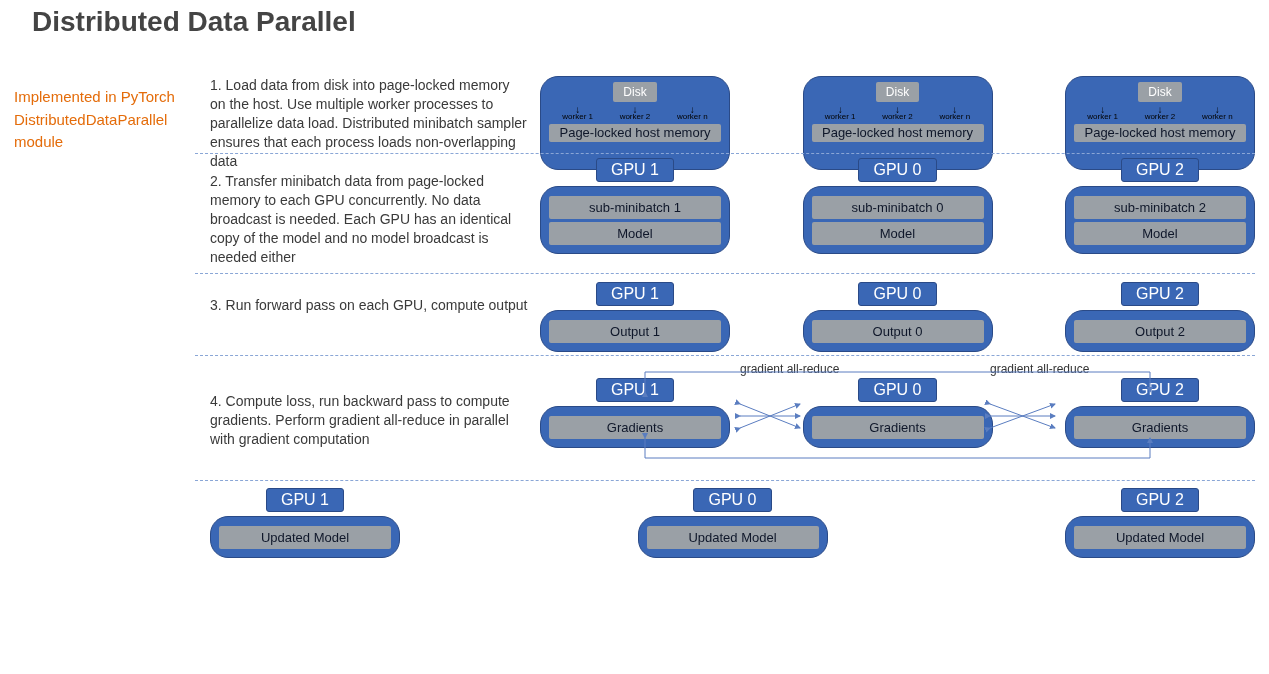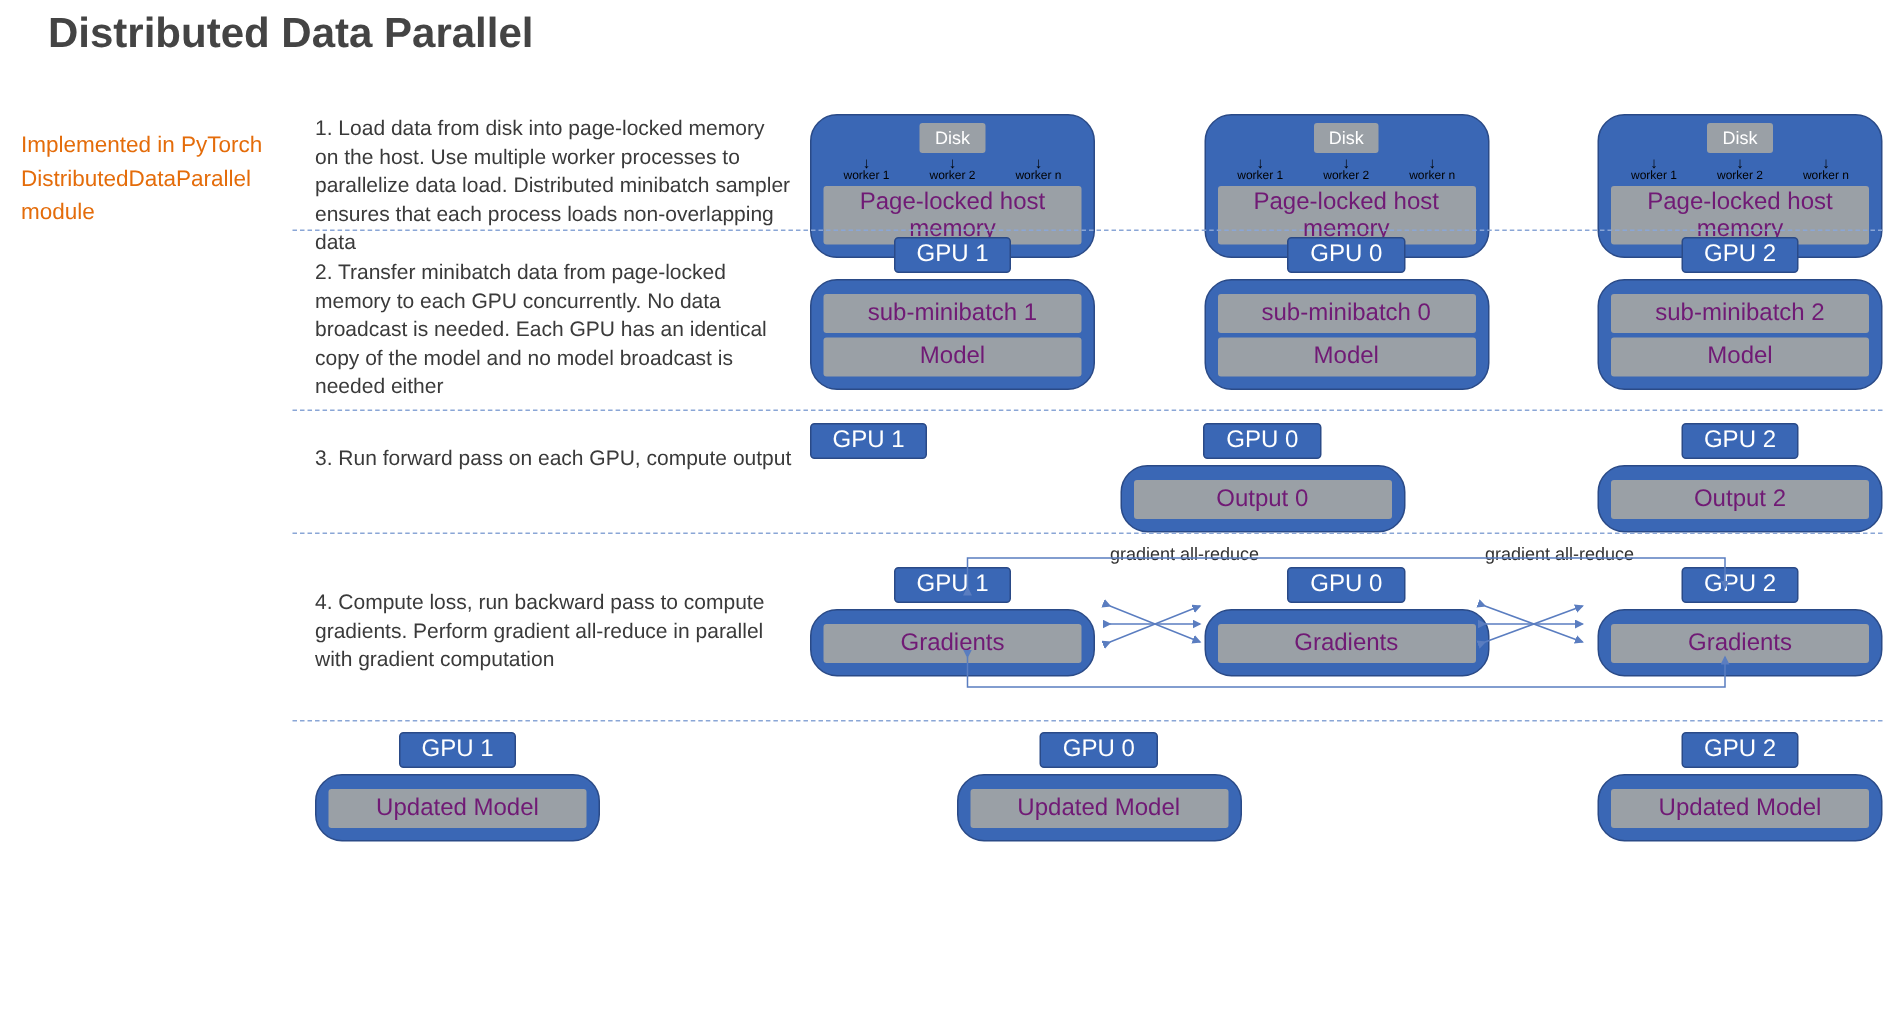--- a/index.html
+++ b/index.html
@@ -64,22 +64,22 @@
   background: #9aa0a6;
   color: #fff;
   font-size: 12px;
   padding: 3px 10px;
   border-radius: 2px;
   display: inline-block;
   margin-bottom: 3px;
 }
 .bar {
   background: #9aa0a6;
-  color: #701a75;
-  font-size: 16px;
+  color: #0f172a;
+  font-size: 13px;
   padding: 4px 0;
   border-radius: 2px;
   margin-top: 3px;
 }
 .gpu-label-pill {
   background: #3a67b5;
   border: 1px solid #2a4a87;
   color: #fff;
   font-size: 16px;
   padding: 2px 14px;
@@ -229,20 +229,23 @@
     </div>
   </div>
 </div>
 <div class="dashed-hr" style="top: 273px;"></div>
 
 <div class="step-row" style="top: 296px;">
   <div class="step-text">3. Run forward pass on each GPU, compute output</div>
   <div class="gpu-area">
     <div class="gpu-wrap">
       <div class="gpu-label-pill">GPU 1</div>
+      <div class="gpu-box">
+        <div class="bar">Output 1</div>
+      </div>
     </div>
     <div class="gpu-wrap">
       <div class="gpu-label-pill">GPU 0</div>
       <div class="gpu-box">
         <div class="bar">Output 0</div>
       </div>
     </div>
     <div class="gpu-wrap">
       <div class="gpu-label-pill">GPU 2</div>
       <div class="gpu-box">

